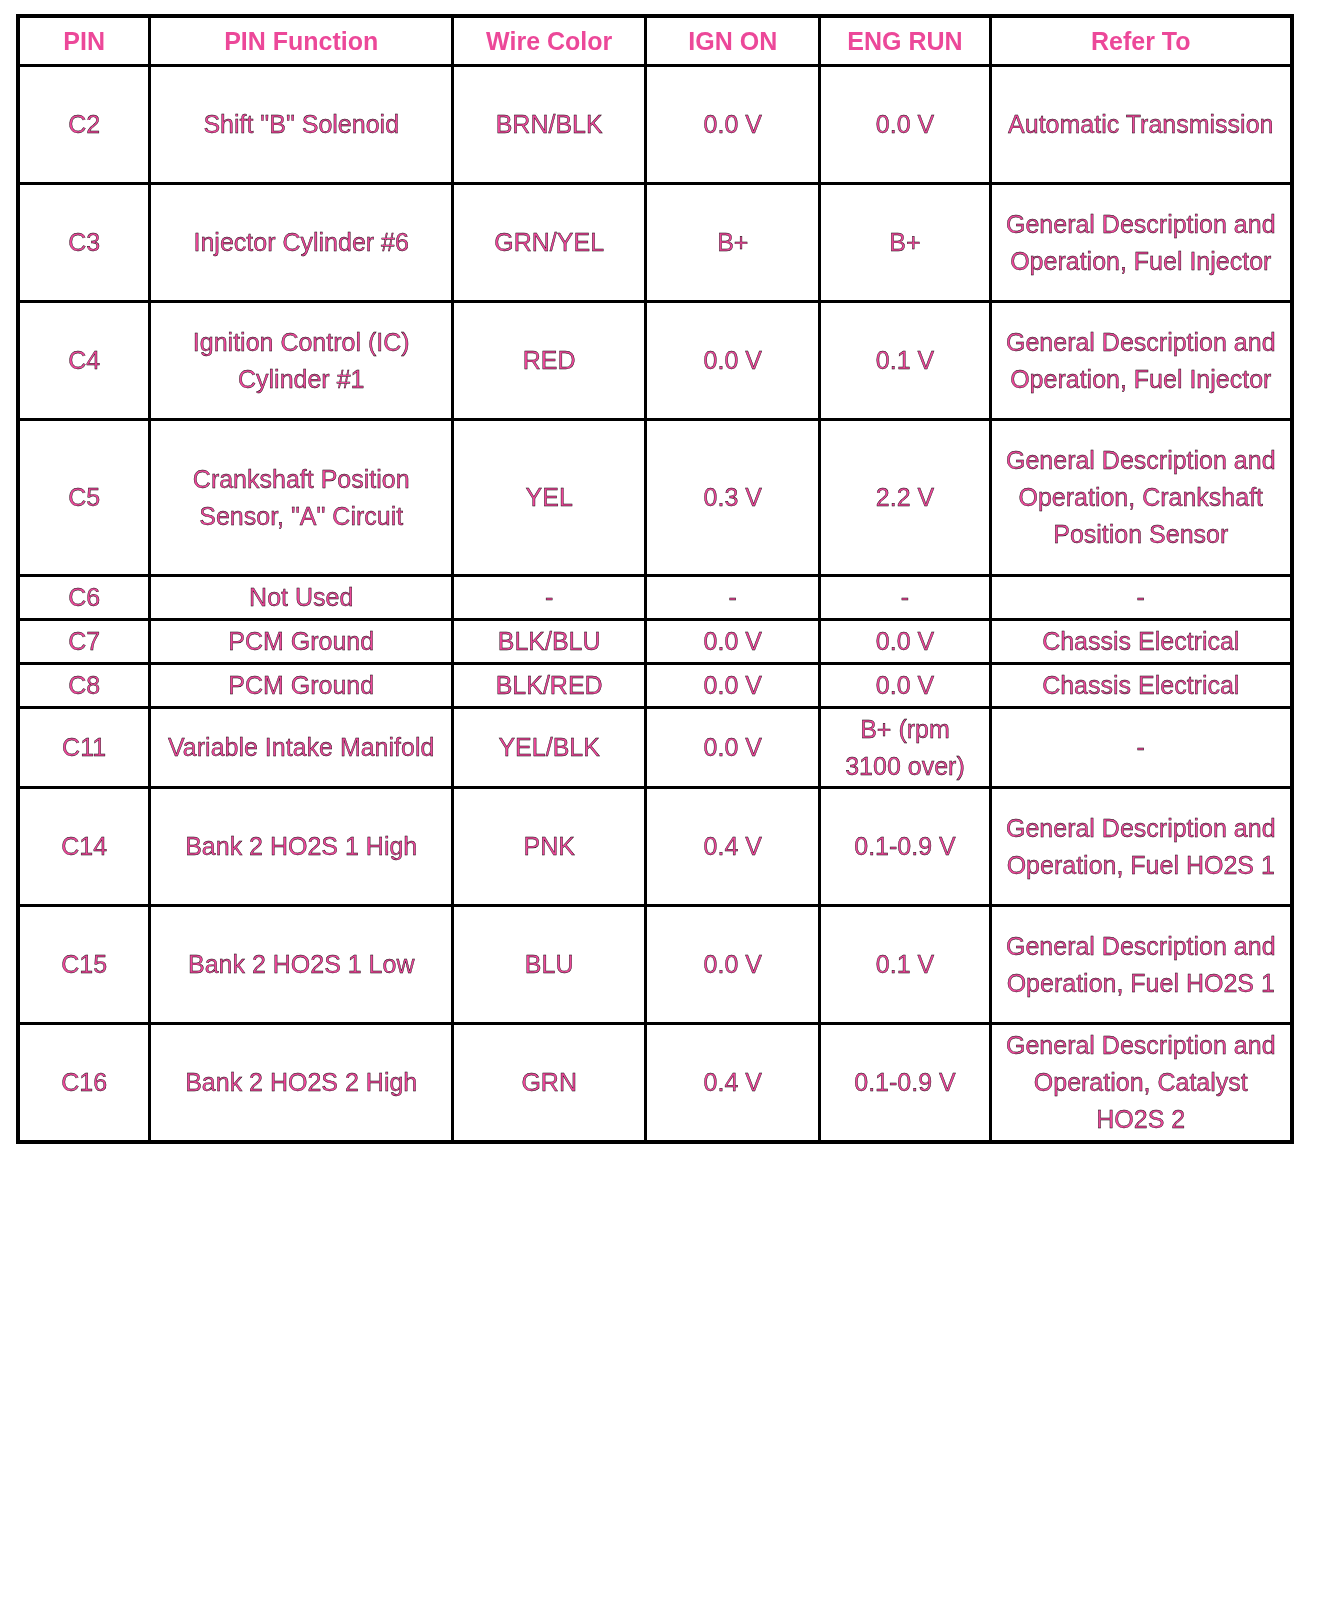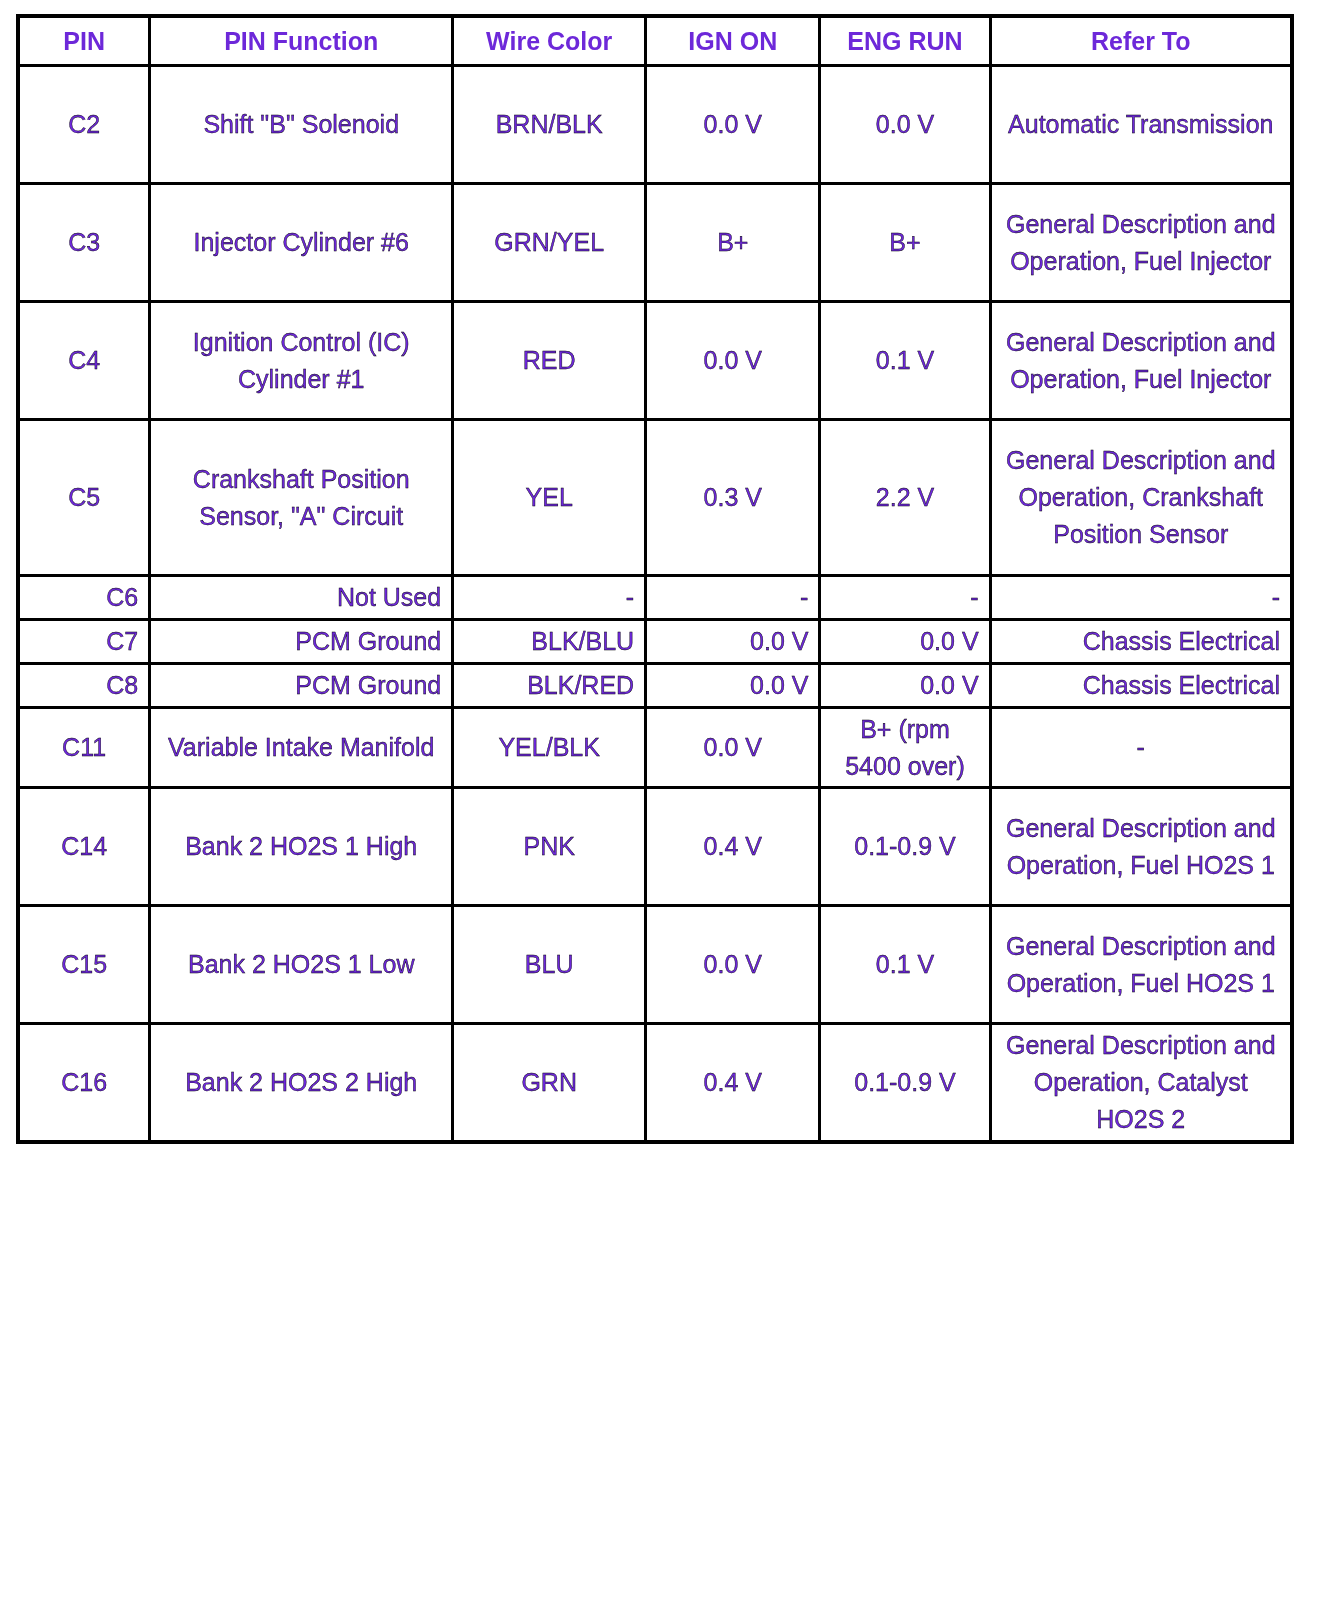--- a/index.html
+++ b/index.html
@@ -4,38 +4,38 @@
 <style>
   html, body { margin: 0; padding: 0; background: #ffffff; }
   body { width: 1344px; height: 1620px; position: relative; overflow: hidden; }
   table.pins {
     position: absolute; left: 16px; top: 14px;
     width: 1278px;
     border-collapse: collapse;
     border: 4px solid #000;
     font-family: "Liberation Sans", sans-serif;
     font-size: 25px; line-height: 37px;
-    color: #6d28d9; table-layout: fixed;
+    color: #ec4899; table-layout: fixed;
   }
   table.pins th, table.pins td {
     border: 3px solid #000;
     text-align: center; vertical-align: middle;
     padding: 0 10px;
   }
   table.pins th { font-weight: bold; height: 46px; }
   table.pins td { font-weight: normal; -webkit-text-stroke: 0.4px #000; }
   col.c-pin { width: 127px; }
   col.c-fn { width: 292px; }
   col.c-wire { width: 186px; }
   col.c-ign { width: 168px; }
   col.c-eng { width: 164px; }
   col.c-ref { width: 291px; }
   tr.h3 td { height: 115px; }
   tr.h4 td { height: 153px; }
-  tr.h1 td { height: 41px; text-align: right; }
+  tr.h1 td { height: 41px; }
   tr.h2 td { height: 77px; }
 </style>
 </head>
 <body>
 
 <table class="pins">
   <colgroup>
     <col class="c-pin">
       <col class="c-fn">
       <col class="c-wire">
@@ -108,21 +108,21 @@
         <td>BLK/RED</td>
         <td>0.0 V</td>
         <td>0.0 V</td>
         <td>Chassis Electrical</td>
       </tr>
       <tr class="h2">
         <td>C11</td>
         <td>Variable Intake Manifold</td>
         <td>YEL/BLK</td>
         <td>0.0 V</td>
-        <td>B+ (rpm 5400 over)</td>
+        <td>B+ (rpm 3100 over)</td>
         <td>-</td>
       </tr>
       <tr class="h3">
         <td>C14</td>
         <td>Bank 2 HO2S 1 High</td>
         <td>PNK</td>
         <td>0.4 V</td>
         <td>0.1-0.9 V</td>
         <td>General Description and Operation, Fuel HO2S 1</td>
       </tr>

